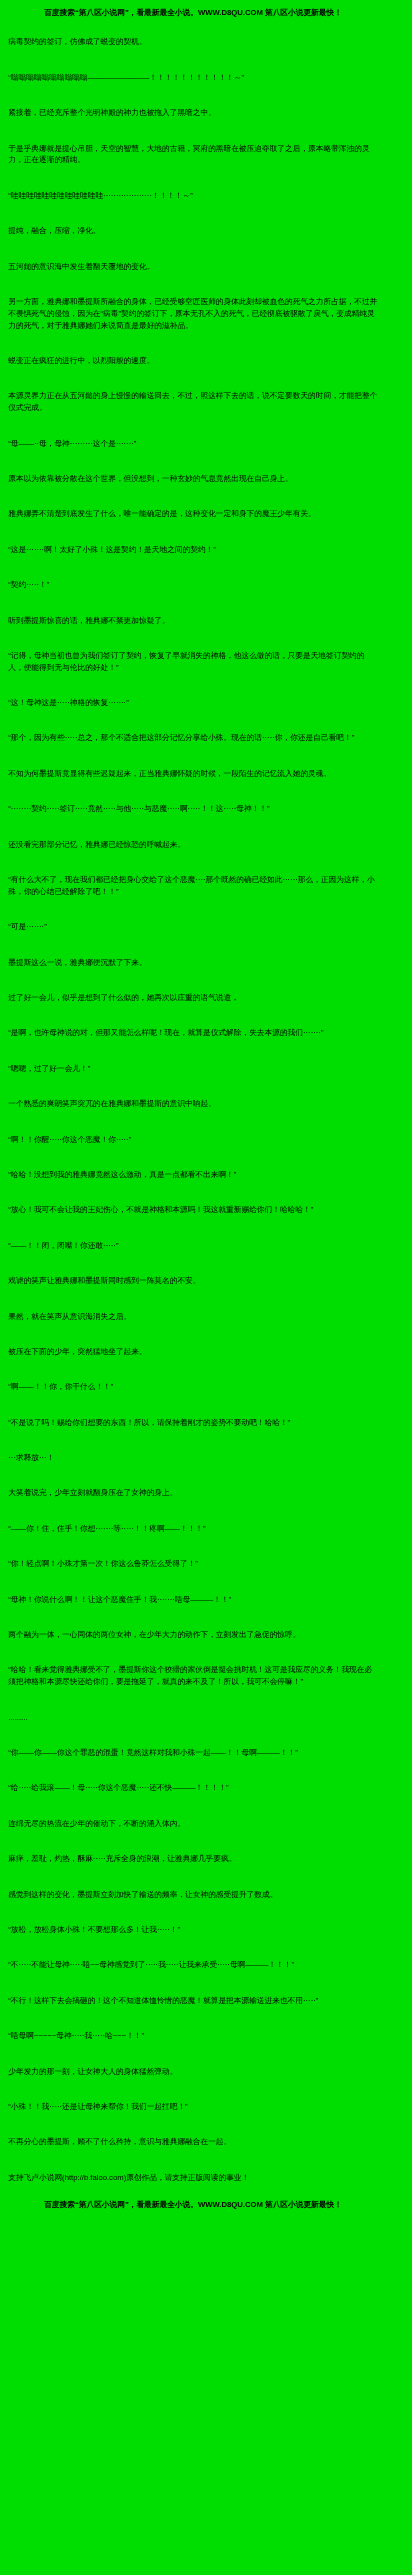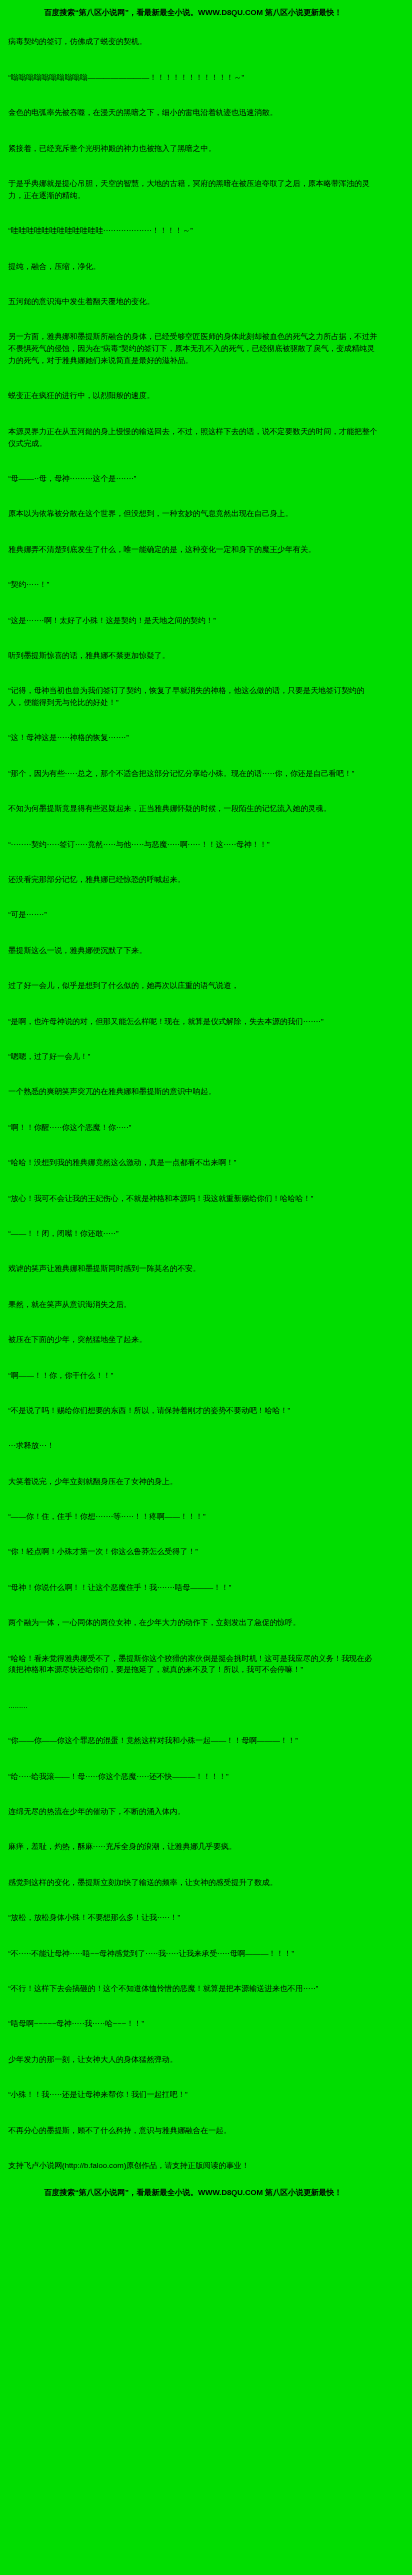--- a/index.html
+++ b/index.html
@@ -43,21 +43,20 @@
 <div class="page">
 
   <div class="site-line top">百度搜索“第八区小说网”，看最新最全小说。WWW.D8QU.COM  第八区小说更新最快！</div>
 
   <div class="content">
 
       <p>病毒契约的签订，仿佛成了蜕变的契机。</p>
 
       <p>“嗡嗡嗡嗡嗡嗡嗡嗡嗡嗡————————！！！！！！！！！！！～”</p>
 
-      <p>金色的电弧率先被吞噬，在漫天的黑暗之下，细小的雷电沿着轨迹也迅速消散。</p>
 
       <p>紧接着，已经充斥整个光明神殿的神力也被拖入了黑暗之中。</p>
 
       <p>于是乎典娜就是提心吊胆，天空的智慧，大地的古籍，冥府的黑暗在被压迫夺取了之后，原本略带浑浊的灵力，正在逐渐的精纯。</p>
 
       <p>“哇哇哇哇哇哇哇哇哇哇哇哇···················！！！！～”</p>
 
       <p>提纯，融合，压缩，净化。</p>
 
       <p>五河鎚的意识海中发生着翻天覆地的变化。</p>
@@ -67,38 +66,39 @@
       <p>蜕变正在疯狂的进行中，以烈阳般的速度。</p>
 
       <p>本源灵界力正在从五河鎚的身上慢慢的输送回去，不过，照这样下去的话，说不定要数天的时间，才能把整个仪式完成。</p>
 
       <p>“母——··母，母神·········这个是·······”</p>
 
       <p>原本以为依靠被分散在这个世界，但没想到，一种玄妙的气息竟然出现在自己身上。</p>
 
       <p>雅典娜弄不清楚到底发生了什么，唯一能确定的是，这种变化一定和身下的魔王少年有关。</p>
 
+      <p>“这是·······啊！太好了小殊！这是契约！是天地之间的契约！”</p>
+
       <p>“契约·····！”</p>
-
-      <p>“这是·······啊！太好了小殊！这是契约！是天地之间的契约！”</p>
 
       <p>听到墨提斯惊喜的话，雅典娜不禁更加惊疑了。</p>
 
       <p>“记得，母神当初也曾为我们签订了契约，恢复了早就消失的神格，他这么做的话，只要是天地签订契约的人，便能得到无与伦比的好处！”</p>
 
       <p>“这！母神这是·····神格的恢复·······”</p>
 
       <p>“那个，因为有些·····总之，那个不适合把这部分记忆分享给小殊。现在的话·····你，你还是自己看吧！”</p>
 
       <p>不知为何墨提斯竟显得有些迟疑起来，正当雅典娜怀疑的时候，一段陌生的记忆流入她的灵魂。</p>
 
       <p>“········契约·····签订·····竟然·····与他·····与恶魔·····啊·····！！这·····母神！！”</p>
 
       <p>还没看完那部分记忆，雅典娜已经惊恐的呼喊起来。</p>
 
+      <p>“有什么大不了，现在我们都已经把身心交给了这个恶魔····那个既然的确已经如此······那么，正因为这样，小殊，你的心结已经解除了吧！！”</p>
 
       <p>“可是·······”</p>
 
 
       <p>墨提斯这么一说，雅典娜便沉默了下来。</p>
 
       <p>过了好一会儿，似乎是想到了什么似的，她再次以庄重的语气说道，</p>
 
       <p>“是啊，也许母神说的对，但那又能怎么样呢！现在，就算是仪式解除，失去本源的我们·······”</p>
 

